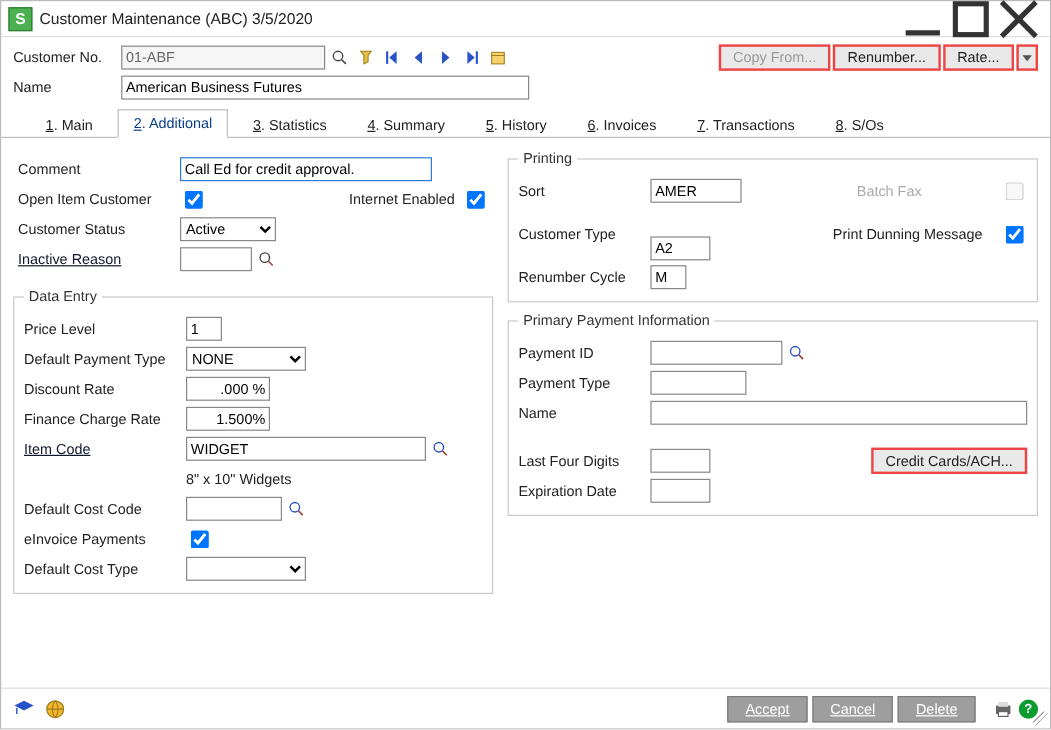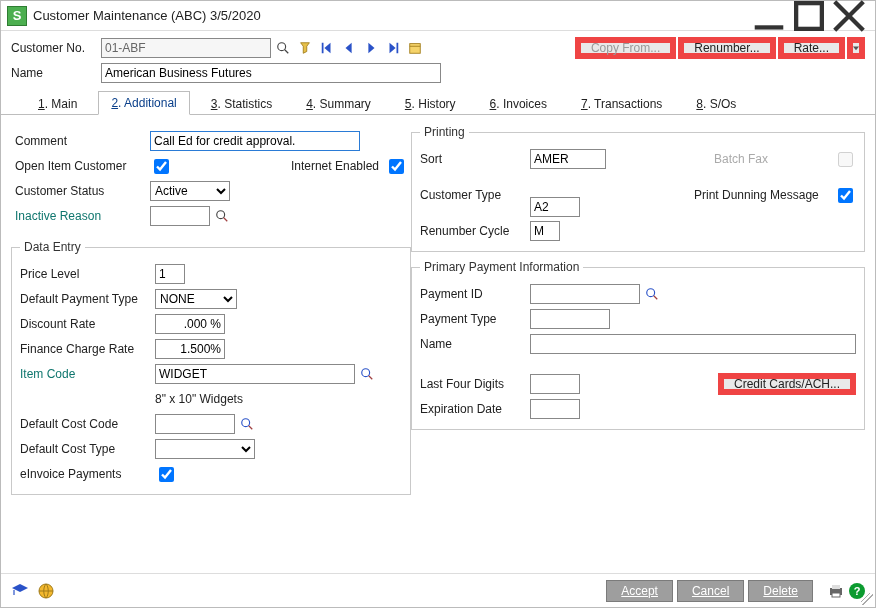--- a/index.html
+++ b/index.html
@@ -35,47 +35,47 @@
   .text-input.light { background: #f6f6f6; color: #666; }
 
   .icon-btn {
     width: 20px; height: 20px; display: inline-flex; align-items: center; justify-content: center;
     margin-left: 2px; cursor: pointer; color: #3a3a7a;
   }
   .icon-btn svg { width: 14px; height: 14px; }
 
   .top-buttons { margin-left: auto; display: flex; gap: 2px; }
   .big-btn {
-    height: 22px; padding: 0 10px; background: #e9e9e9; border: 6px solid #ef4444;
+    height: 22px; padding: 0 10px; background: #e9e9e9; border: 2px solid #ef4444;
     display: inline-flex; align-items: center; font-size: 12px; cursor: pointer;
   }
   .big-btn.disabled { color: #999; }
   .big-btn.caret { width: 18px; padding: 0; justify-content: center; }
 
   
   .tabs { display: flex; border-bottom: 1px solid #bdbdbd; height: 24px; padding: 0 10px 0 24px; align-items: flex-end; }
   .tab {
     padding: 4px 12px; border: 1px solid transparent; border-bottom: none;
     margin-right: 8px; cursor: pointer; position: relative; top: 1px;
   }
   .tab .u { text-decoration: underline; }
   .tab.active { border-color: #bdbdbd; background: #fff; color: #0a3f8a; border-bottom: 1px solid #fff; }
 
   
-  .body { flex: 1; padding: 10px; display: flex; }
+  .body { flex: 1; padding: 10px; display: flex; gap: 12px; }
   .col-left { width: 400px; display: flex; flex-direction: column; gap: 8px; }
   .col-right { flex: 1; display: flex; flex-direction: column; gap: 8px; }
 
   fieldset.group { border: 1px solid #c9c9c9; padding: 6px 8px; margin: 0; }
   fieldset.group legend { padding: 0 4px; font-size: 12px; color: #333; }
   .plainbox { padding: 2px 4px; }
 
   .field-row { display: flex; align-items: center; margin: 3px 0; min-height: 22px; }
   .field-lbl { width: 135px; }
-  .field-lbl.link { color: #0f766e; cursor: pointer; }
+  .field-lbl.link { color: #0f172a; text-decoration: underline; cursor: pointer; }
 
   .check { width: 15px; height: 15px; }
   .select { height: 20px; font-family: inherit; font-size: 12px; border: 1px solid #888; background:#fff; }
   .mag svg { width: 14px; height: 14px; }
 
   .faded { color: #aaa; }
 
   
   .bottom-bar {
     height: 34px; border-top: 1px solid #ddd; display: flex; align-items: center; padding: 0 10px;
@@ -228,21 +228,21 @@
       </div>
 
       <fieldset class="group">
         <legend>Data Entry</legend>
         <div class="field-row">
           <span class="field-lbl">Price Level</span>
           <input class="text-input" style="width: 30px;" value="1">
         </div>
         <div class="field-row">
           <span class="field-lbl">Default Payment Type</span>
-          <select class="select" style="width:82px" id="sel_paytype"><option>NONE</option></select>
+          <select class="select" style="width:100px" id="sel_paytype"><option>NONE</option></select>
         </div>
         <div class="field-row">
           <span class="field-lbl">Discount Rate</span>
           <input class="text-input" style="width: 70px; text-align: right;" value=".000 %">
         </div>
         <div class="field-row">
           <span class="field-lbl">Finance Charge Rate</span>
           <input class="text-input" style="width: 70px; text-align: right;" value="1.500%">
         </div>
         <div class="field-row">
@@ -263,26 +263,26 @@
           <span class="field-lbl">Default Cost Code</span>
           <input class="text-input" style="width: 80px;" value="">
           <span class="icon-btn mag">
             <svg viewBox="0 0 16 16">
                 <circle cx="6.5" cy="6.5" r="4.5" fill="none" stroke="#2a52c8" stroke-width="1.3"></circle>
                 <line x1="10" y1="10" x2="14" y2="14" stroke="#a04040" stroke-width="1.5"></line>
               </svg>
           </span>
         </div>
         <div class="field-row">
+          <span class="field-lbl">eInvoice Payments</span>
+          <input type="checkbox" class="check" id="cb_einv" checked="" style="">
+        </div>
+        <div class="field-row">
           <span class="field-lbl">Default Cost Type</span>
           <select class="select" style="width:100px"></select>
-        </div>
-        <div class="field-row">
-          <span class="field-lbl">eInvoice Payments</span>
-          <input type="checkbox" class="check" id="cb_einv" checked="" style="">
         </div>
       </fieldset>
     </div>
 
     <div class="col-right">
 
       <fieldset class="group">
         <legend>Printing</legend>
         <div class="field-row">
           <span class="field-lbl" style="width:110px">Sort</span>

